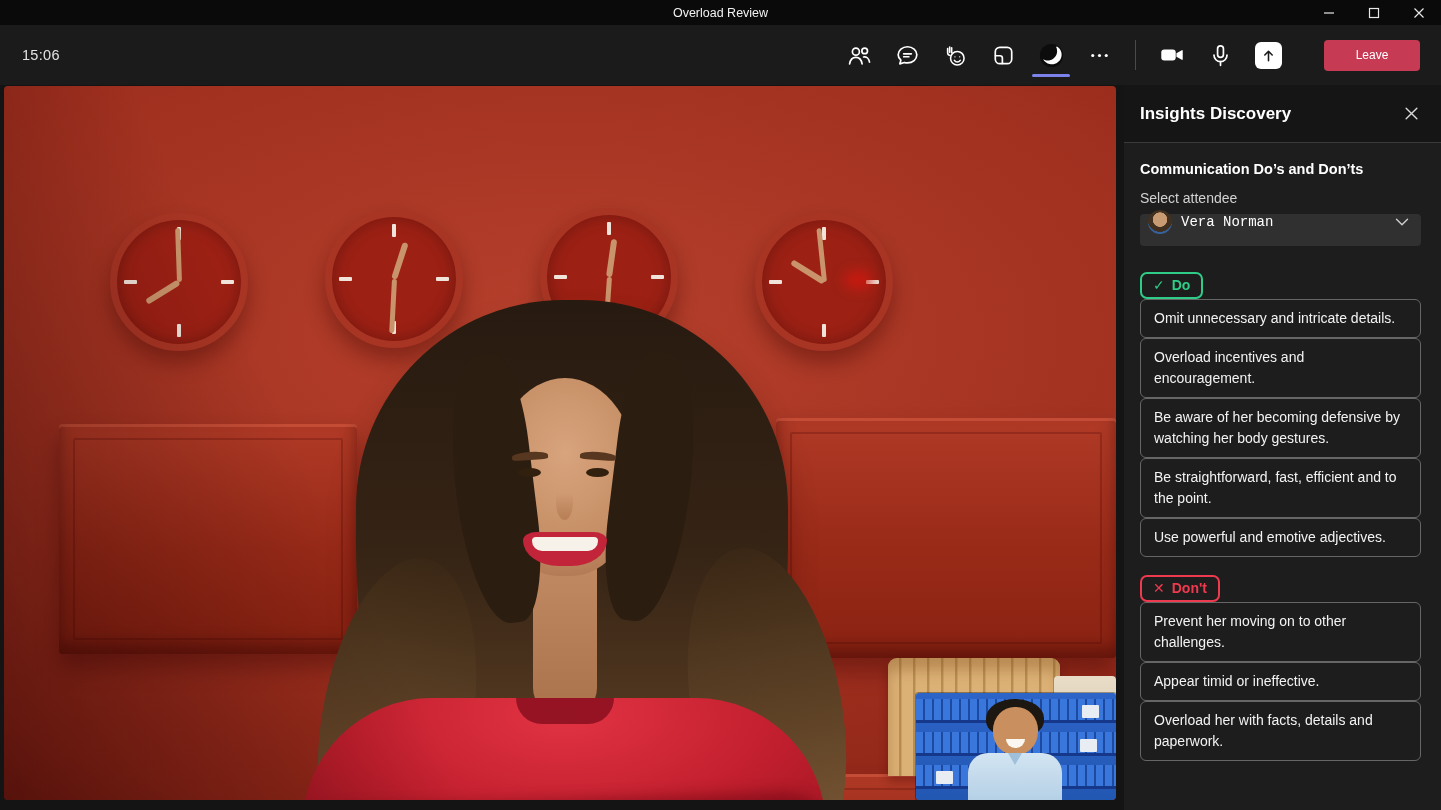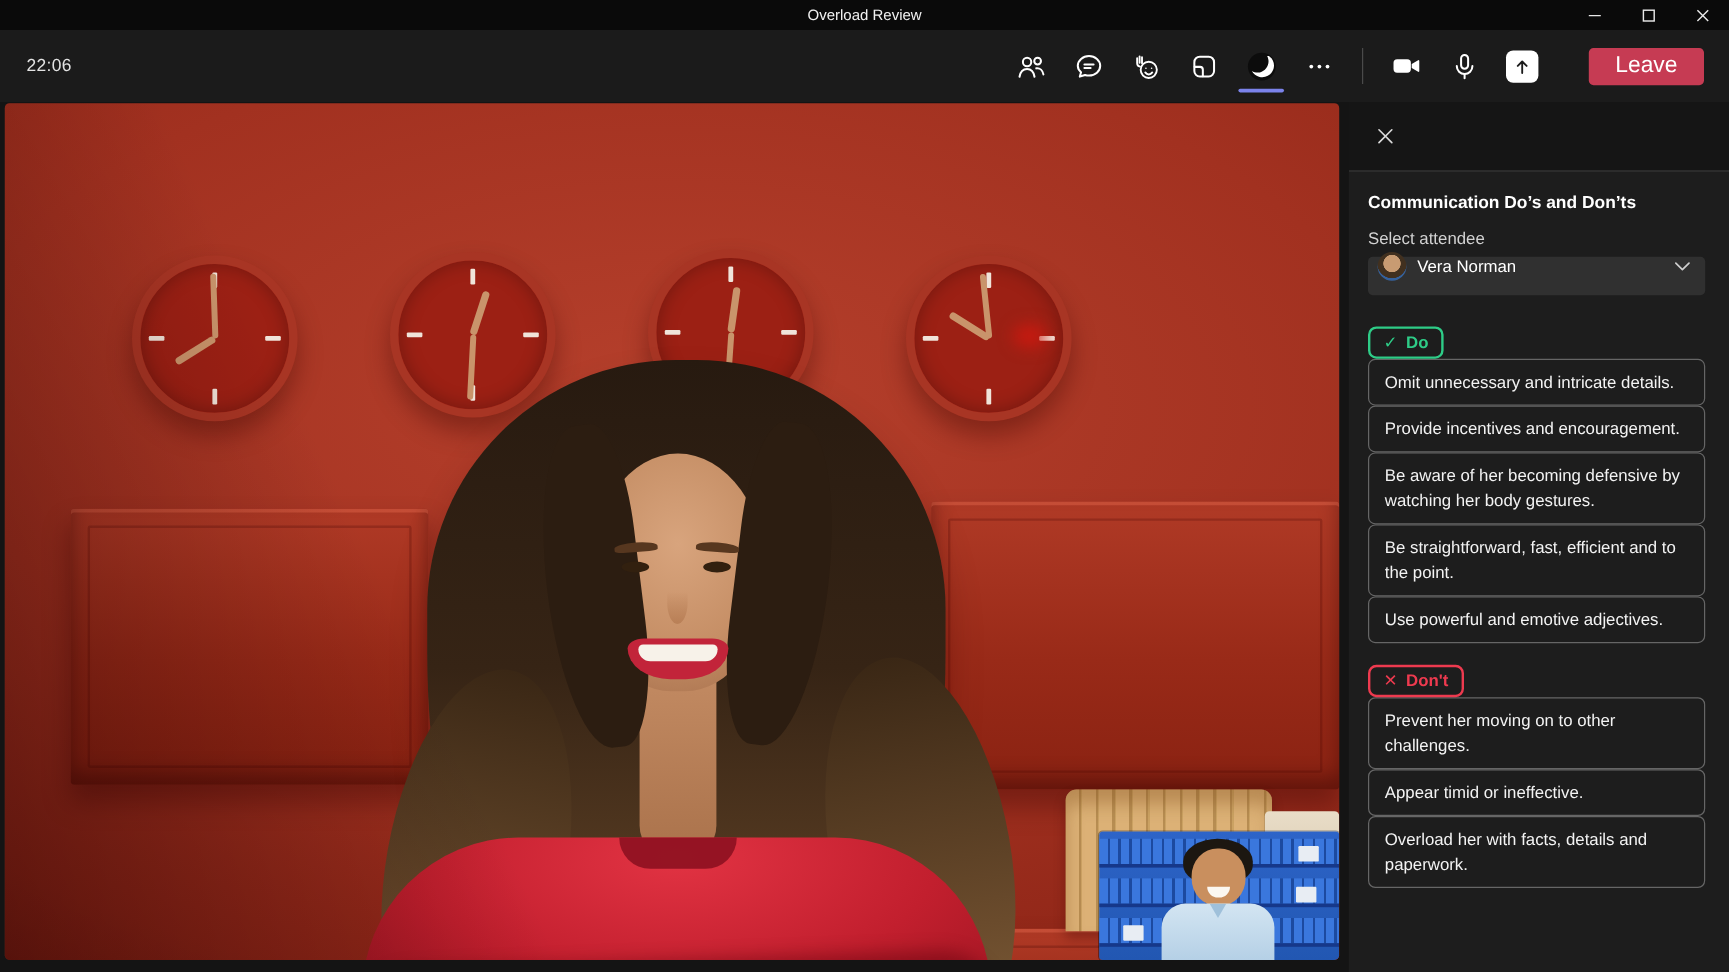--- a/index.html
+++ b/index.html
@@ -15,21 +15,21 @@
 
   
   .toolbar { position:absolute; left:0; top:25px; width:1441px; height:60px; background:#1b1b1b; }
   .timer { position:absolute; left:22px; top:0; height:60px; display:flex; align-items:center; font-size:14.5px; color:#e3e3e3; letter-spacing:.3px; }
   .tb-right { position:absolute; right:21px; top:0; height:60px; display:flex; align-items:center; gap:4px; }
   .tb-btn { position:relative; width:44px; height:52px; display:flex; align-items:center; justify-content:center; background:transparent; border:none; cursor:pointer; }
   .tb-btn svg { display:block; }
   .tb-underline { position:absolute; left:50%; transform:translateX(-50%); bottom:4px; width:38px; height:3px; border-radius:2px; background:#7b83eb; }
   .tb-divider { width:1px; height:30px; background:#4a4a4a; margin:0 10px; }
   .share-btn .share-box { width:27px; height:27px; background:#ffffff; border-radius:6px; display:flex; align-items:center; justify-content:center; }
-  .leave-btn { margin-left:30px; width:96px; height:31px; background:#c63b53; color:#fff; border:none; border-radius:4px; font-size:19px; font-family:"Liberation Sans", sans-serif; cursor:pointer; }
+  .leave-btn { margin-left:30px; width:96px; height:31px; background:#c63b53; color:#fff; border:none; border-radius:4px; font-size:12px; font-family:"Liberation Sans", sans-serif; cursor:pointer; }
 
   
   .video { position:absolute; left:4px; top:86px; width:1112px; height:714px; border-radius:4px; overflow:hidden;
            background:radial-gradient(120% 95% at 50% 35%, #b6402c 0%, #a23120 45%, #7f1c10 100%); }
   .vignette { position:absolute; inset:0; background:
       linear-gradient(65deg, rgba(30,0,0,.45), transparent 32%),
       radial-gradient(135% 115% at 50% 42%, transparent 55%, rgba(40,0,0,.45) 100%); }
 
   
   .clock { position:absolute; width:138px; height:138px; border-radius:50%; background:#9c2014; border:7px solid #a83524;
@@ -107,21 +107,21 @@
 
   
   .panel { position:absolute; left:1124px; top:85px; width:317px; height:725px; background:#1d1d1d; overflow:hidden; }
   .panel-header { position:relative; height:58px; background:#151515; display:flex; align-items:center; padding:0 16px; border-bottom:1px solid #3a3a3a; }
   .panel-title { font-size:17px; font-weight:bold; color:#fff; flex:1; }
   .panel-close { background:transparent; border:none; cursor:pointer; width:28px; height:28px; display:flex; align-items:center; justify-content:center; }
   .panel-body { padding:18px 20px 0 16px; }
   .section-title { font-size:14.5px; font-weight:bold; color:#fff; margin-bottom:13px; }
   .select-label { font-size:14px; color:#d2d2d2; margin-bottom:8px; }
   .attendee-select { width:100%; height:32px; background:#303030; border:none; border-radius:4px; display:flex; align-items:center;
-                     padding:0 12px 16px 8px; gap:9px; cursor:pointer; color:#fff; font-size:14px; font-family:Liberation Sans, sans-serif;justify-content:center; }
+                     padding:0 12px 16px 8px; gap:9px; cursor:pointer; color:#fff; font-size:14px; font-family:Liberation Mono, monospace;justify-content:center; }
   .avatar { width:24px; height:24px; border-radius:50%; flex:0 0 auto;
             background:radial-gradient(circle at 50% 40%, #c89b72 0 7px, #41301f 7.5px 12px, #35619c 12.5px); }
   .attendee-name { flex:1; text-align:left; }
   .badge { display:inline-flex; align-items:center; gap:7px; padding:3px 11px 4px; border-radius:7px; font-size:14px; font-weight:bold; }
   .badge-do { margin-top:24px; border:2px solid #2ecc87; color:#2ecc87; }
   .badge-dont { margin-top:16px; border:2px solid #ee3a4f; color:#ee3a4f; }
   .badge .sym { font-weight:normal; font-size:14px; }
   .card { border:1px solid #666666; border-radius:6px; padding:8px 13px; font-size:14px; line-height:21px; color:#f3f3f3; background:transparent; }
   .badge-row { margin-top:2px; }
 </style>
@@ -143,21 +143,21 @@
     </button>
     <button class="win-btn">
       <svg width="12" height="12" viewBox="0 0 12 12">
           <path d="M1.5 1.5 10.5 10.5 M10.5 1.5 1.5 10.5" stroke-width="1.2"></path>
         </svg>
     </button>
   </div>
 </div>
 
 <div class="toolbar">
-  <div class="timer">22:06</div>
+  <div class="timer">15:06</div>
 
   <div class="tb-right">
     <button class="tb-btn">
       <svg width="27" height="27" viewBox="0 0 24 24" fill="none" stroke="#fff" stroke-width="1.5" stroke-linecap="round" stroke-linejoin="round">
         <circle cx="8.8" cy="8.6" r="3.1"></circle>
           <path d="M3.2 19.5c.6-3.7 2.9-5.8 5.6-5.8 2.6 0 4.9 2.1 5.5 5.8"></path>
         <circle cx="16.6" cy="7.9" r="2.5"></circle>
           <path d="M15.6 13.3c2.7-.4 4.8 1.6 5.3 4.5"></path>
       </svg>
     </button>
@@ -296,20 +296,21 @@
     <div class="sv-hair"></div>
     <div class="sv-face"></div>
     <div class="sv-smile"></div>
     <div class="sv-shirt"></div>
     <div class="sv-collar"></div>
   </div>
 </div>
 
 <aside class="panel">
   <div class="panel-header">
+    <div class="panel-title">Insights Discovery</div>
     <button class="panel-close">
       <svg width="15" height="15" viewBox="0 0 14 14" stroke="#d9d9d9" stroke-width="1.3" stroke-linecap="round">
         <path d="M2 2 12 12 M12 2 2 12"></path>
       </svg>
     </button>
   </div>
 
   <div class="panel-body">
     <div class="section-title">Communication Do’s and Don’ts</div>
     <div class="select-label">Select attendee</div>
@@ -322,21 +323,21 @@
       </svg>
     </button>
 
     <div class="badge-row">
       <div class="badge badge-do">
         <span class="sym">✓</span>
         <span>Do</span>
       </div>
     </div>
     <div class="card">Omit unnecessary and intricate details.</div>
-    <div class="card">Provide incentives and encouragement.</div>
+    <div class="card">Overload incentives and encouragement.</div>
     <div class="card">Be aware of her becoming defensive by watching her body gestures.</div>
     <div class="card">Be straightforward, fast, efficient and to the point.</div>
     <div class="card">Use powerful and emotive adjectives.</div>
 
     <div class="badge-row">
       <div class="badge badge-dont">
         <span class="sym">✕</span>
         <span>Don't</span>
       </div>
     </div>

